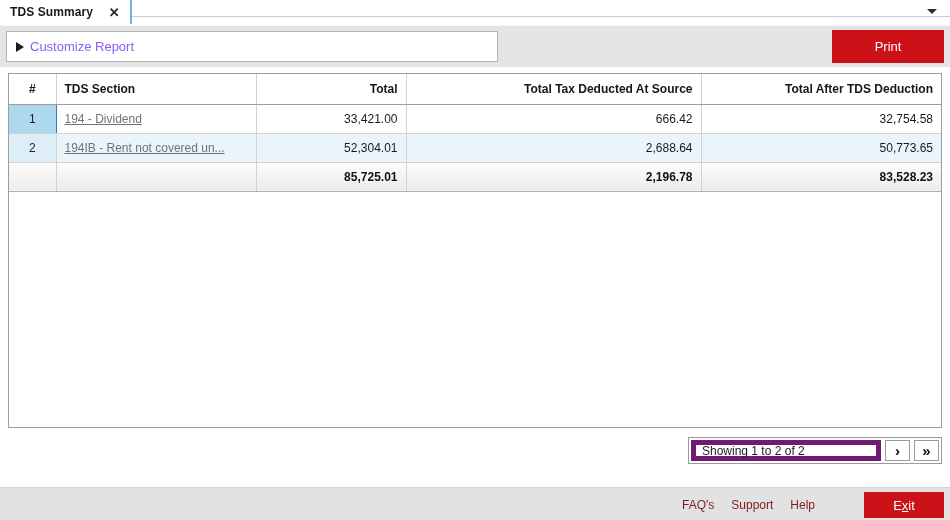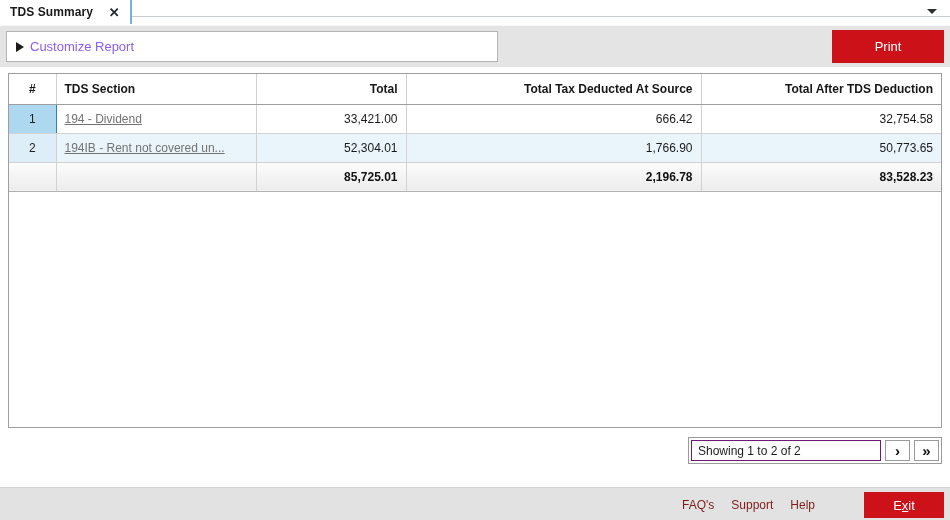--- a/index.html
+++ b/index.html
@@ -197,21 +197,21 @@
     display: flex;
     align-items: stretch;
     height: 27px;
     border: 1px solid #9b9b9b;
     background: #ffffff;
     padding: 2px;
   }
   .pager-text {
     width: 190px;
     height: 21px;
-    border: 1px solid #701a75;
+    border: 5px solid #701a75;
     background: #ffffff;
     font-family: "Liberation Sans", sans-serif;
     font-size: 12px;
     color: #1b1b1b;
     padding: 0 6px;
     display: flex;
     align-items: center;
   }
   .pager-btn {
     width: 25px; height: 21px;
@@ -307,21 +307,21 @@
         <td class="col-total">33,421.00</td>
         <td class="col-tds">666.42</td>
         <td class="col-after">32,754.58</td>
       </tr>
       <tr class="row-alt">
         <td class="col-num">2</td>
         <td class="col-sec">
           <a class="seclink">194IB  -  Rent  not  covered  un...</a>
         </td>
         <td class="col-total">52,304.01</td>
-        <td class="col-tds">1,766.90</td>
+        <td class="col-tds">2,688.64</td>
         <td class="col-after">50,773.65</td>
       </tr>
       <tr class="row-total">
         <td class="col-num"></td>
         <td class="col-sec"></td>
         <td class="col-total">85,725.01</td>
         <td class="col-tds">2,196.78</td>
         <td class="col-after">83,528.23</td>
       </tr>
     </tbody>

